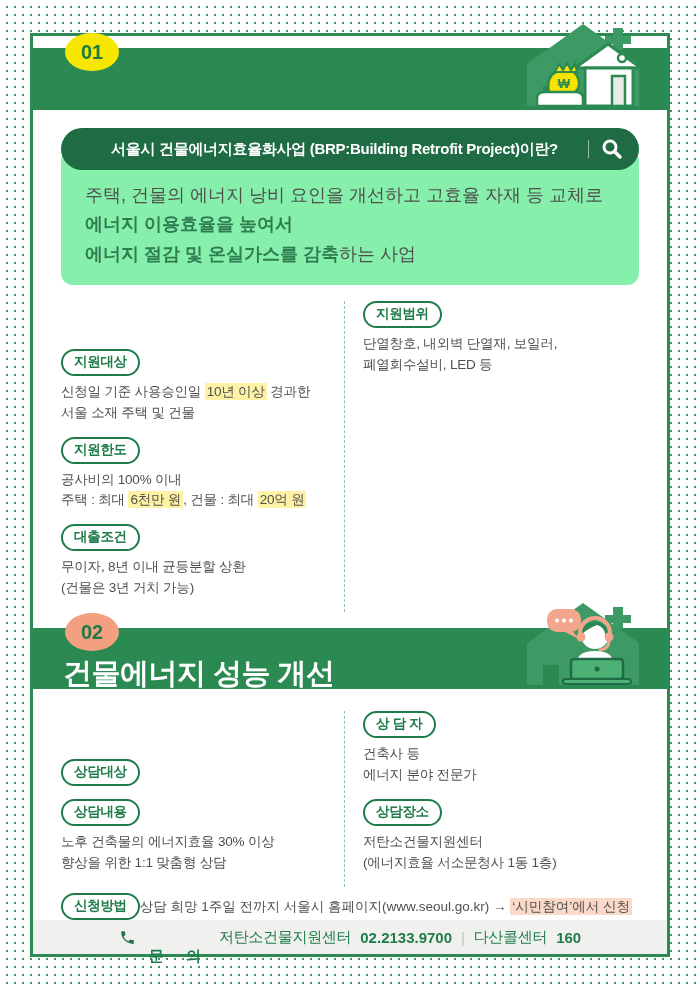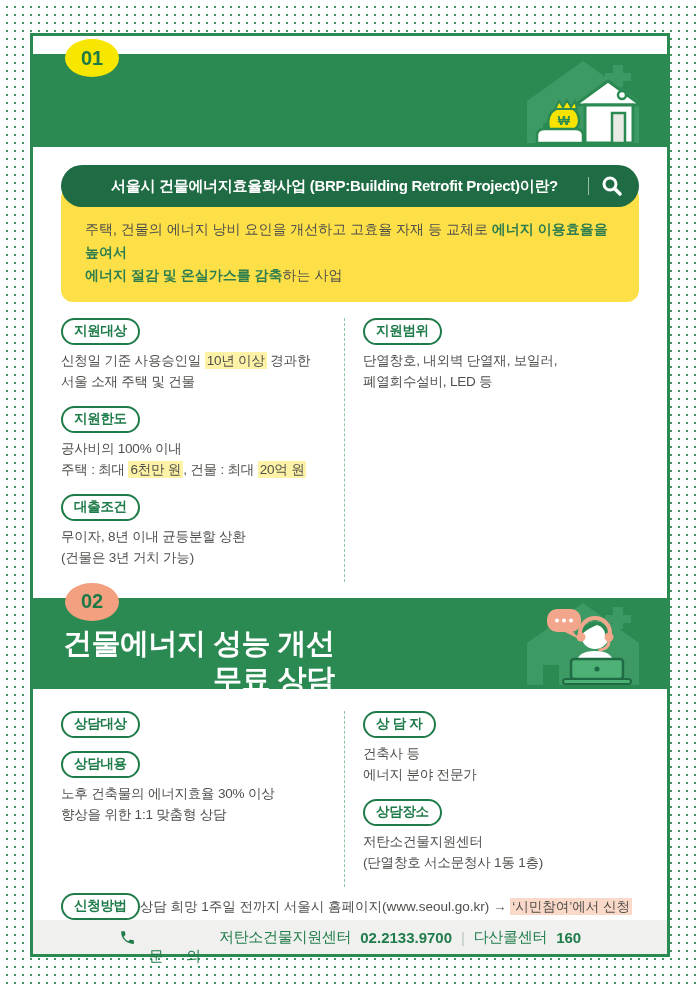--- a/index.html
+++ b/index.html
@@ -35,44 +35,44 @@
   .sec-icon { position:absolute; right:20px; bottom:4px; }
   .content { padding:0 28px; }
   .brp-pill {
     margin-top:18px; height:42px; background:#1e6b44; border-radius:21px;
     display:flex; align-items:center; padding:0 16px 0 26px;
     position:relative; z-index:2;
   }
   .brp-text { flex:1; color:#ffffff; font-weight:bold; font-size:15px; text-align:center; letter-spacing:-0.3px; }
   .brp-div { width:1px; height:18px; background:rgba(255,255,255,0.55); margin:0 12px 0 6px; }
   .desc-box {
-    background:#fde047; border-radius:12px; margin-top:-21px;
-    padding:32px 24px 16px; font-size:14px; line-height:1.62; color:#4f4f4c;
+    background:#86efac; border-radius:12px; margin-top:-21px;
+    padding:32px 24px 16px; font-size:18px; line-height:1.62; color:#4f4f4c;
     position:relative; z-index:1;
   }
   .cols { display:flex; margin-top:16px; }
-  .col-l { width:283px; padding-right:12px; }
+  .col-l { width:283px; padding-right:12px;margin-top:48px; }
   .col-r { flex:1; border-left:1px dashed #8fc5a6; padding-left:18px; }
   .item { margin-bottom:13px; }
   .pill-label {
     display:inline-block; border:2px solid #1f7c4a; color:#1f7c4a; background:#fff;
     font-weight:bold; font-size:13.5px; padding:2px 11px 3px; border-radius:999px;
     letter-spacing:-0.3px;
   }
   .item-text { margin-top:6px; font-size:13.5px; line-height:1.55; color:#4f4f4c; letter-spacing:-0.2px; }
   .method-row { display:flex; align-items:center; margin-top:6px; font-size:13.5px; color:#4f4f4c; }
   .s-g { font-weight:bold; color:#2e7d4f; }
   .s-y { background:#fdf2a5; padding:1px 2px; }
   .s-p { background:#fbd9c8; padding:1px 2px; }
   .footer-band {
     margin-top:auto; height:34px; background:#f0f0ee;
     display:flex; align-items:center; justify-content:center; gap:9px;
     color:#1f7c4a; font-size:15px; letter-spacing:-0.3px;
   }
-  .f-label { font-weight:400; letter-spacing:9px; margin-left:4px;margin-top:38px; }
+  .f-label { font-weight:700; letter-spacing:9px; margin-left:4px;margin-top:38px; }
   .f-bold { font-weight:bold; letter-spacing:0; }
   .f-sep { color:#b9c7be; font-weight:normal; }
   svg { display:block; }
 </style>
 </head>
 <body>
 
 <div class="card">
   <div class="top-strip"></div>
 
@@ -177,21 +177,21 @@
           <div class="item-text"><span>노후 건축물의 에너지효율 30% 이상</span><br><span>향상을 위한 1:1 맞춤형 상담</span></div>
         </div>
       </div>
       <div class="col-r">
         <div class="item">
           <span class="pill-label">상 담 자</span>
           <div class="item-text"><span>건축사 등</span><br><span>에너지 분야 전문가</span></div>
         </div>
         <div class="item">
           <span class="pill-label">상담장소</span>
-          <div class="item-text"><span>저탄소건물지원센터</span><br><span>(단열창호 서소문청사 1동 1층)</span></div>
+          <div class="item-text"><span>저탄소건물지원센터</span><br><span>(에너지효율 서소문청사 1동 1층)</span></div>
         </div>
       </div>
     </div>
     <div class="method-row">
       <span class="pill-label">신청방법</span>
       <span><span>상담 희망 1주일 전까지 서울시 홈페이지(www.seoul.go.kr) → </span><span class="s-p">‘시민참여’에서 신청</span></span>
     </div>
   </div>
 
   <div class="footer-band">

